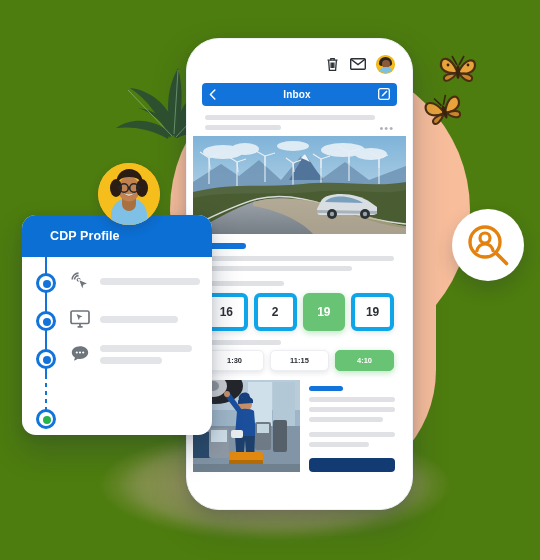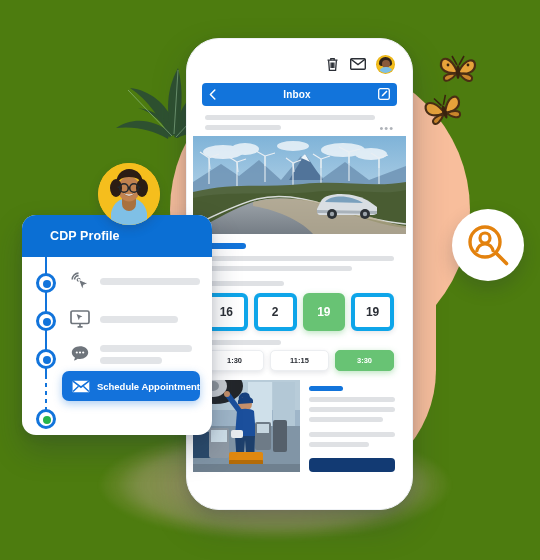--- a/index.html
+++ b/index.html
@@ -274,21 +274,21 @@
       <div class="date-cell">19</div>
     </div>
 
     <div style="padding:9px 12px 0 12px">
       <div class="ph" style="width:40%"></div>
     </div>
 
     <div class="time-row">
       <div class="time-cell">1:30</div>
       <div class="time-cell">11:15</div>
-      <div class="time-cell sel">3:30</div>
+      <div class="time-cell sel">4:10</div>
     </div>
 
     <div class="bottom-sec">
       <div class="mech-img">
         <svg width="107" height="92" viewBox="0 0 107 92" preserveAspectRatio="none">
           <rect width="107" height="92" fill="#9fb6c9"></rect>
           <rect x="0" y="0" width="107" height="30" fill="#b8ccd9"></rect>
           <rect x="55" y="2" width="24" height="44" fill="#cfe0ea"></rect>
           <rect x="80" y="2" width="22" height="44" fill="#b3c8d6"></rect>
           <rect x="0" y="46" width="107" height="46" fill="#8195a6"></rect>
@@ -376,28 +376,20 @@
             <circle cx="11" cy="9.5" r="1.1" fill="#fff"></circle>
             <circle cx="14.2" cy="9.5" r="1.1" fill="#fff"></circle>
         </svg>
         <div class="row-lines">
           <div class="gl" style="width:92px"></div>
           <div class="gl" style="width:62px"></div>
         </div>
       </div>
 
       <div class="dot green" style="top:152px"></div>
-      <div class="sched-btn">
-        <svg width="18" height="13" viewBox="0 0 18 13">
-          <rect x=".6" y=".6" width="16.8" height="11.8" rx="1.2" fill="#fff"></rect>
-          <path d="M1 1.2 L9 7.2 L17 1.2" fill="none" stroke="#1372DB" stroke-width="1.6"></path>
-          <path d="M1 11.6 L6.6 6.2 M17 11.6 L11.4 6.2" stroke="#1372DB" stroke-width="1.4" fill="none"></path>
-        </svg>
-        <span class="sched-label">Schedule Appointment</span>
-      </div>
     </div>
   </div>
 
   <div class="woman">
     <svg width="62" height="62" viewBox="0 0 62 62">
       <circle cx="31" cy="31" r="31" fill="#F5BE1D"></circle>
       <path d="M13 50 C15 40 22 35 31 35 C40 35 47 40 49 50 L49 62 L13 62Z" fill="#7FC0E6"></path>
       <path d="M24 33 h14 v8 a7 7 0 0 1-14 0Z" fill="#a9713f"></path>
       <ellipse cx="31" cy="26" rx="11" ry="12.5" fill="#c08250"></ellipse>
       <path d="M18 24 C17 12 24 6 31 6 C39 6 46 12 45 24 C44 18 40 14 31 14 C23 14 19 18 18 24Z" fill="#2b1d14"></path>

